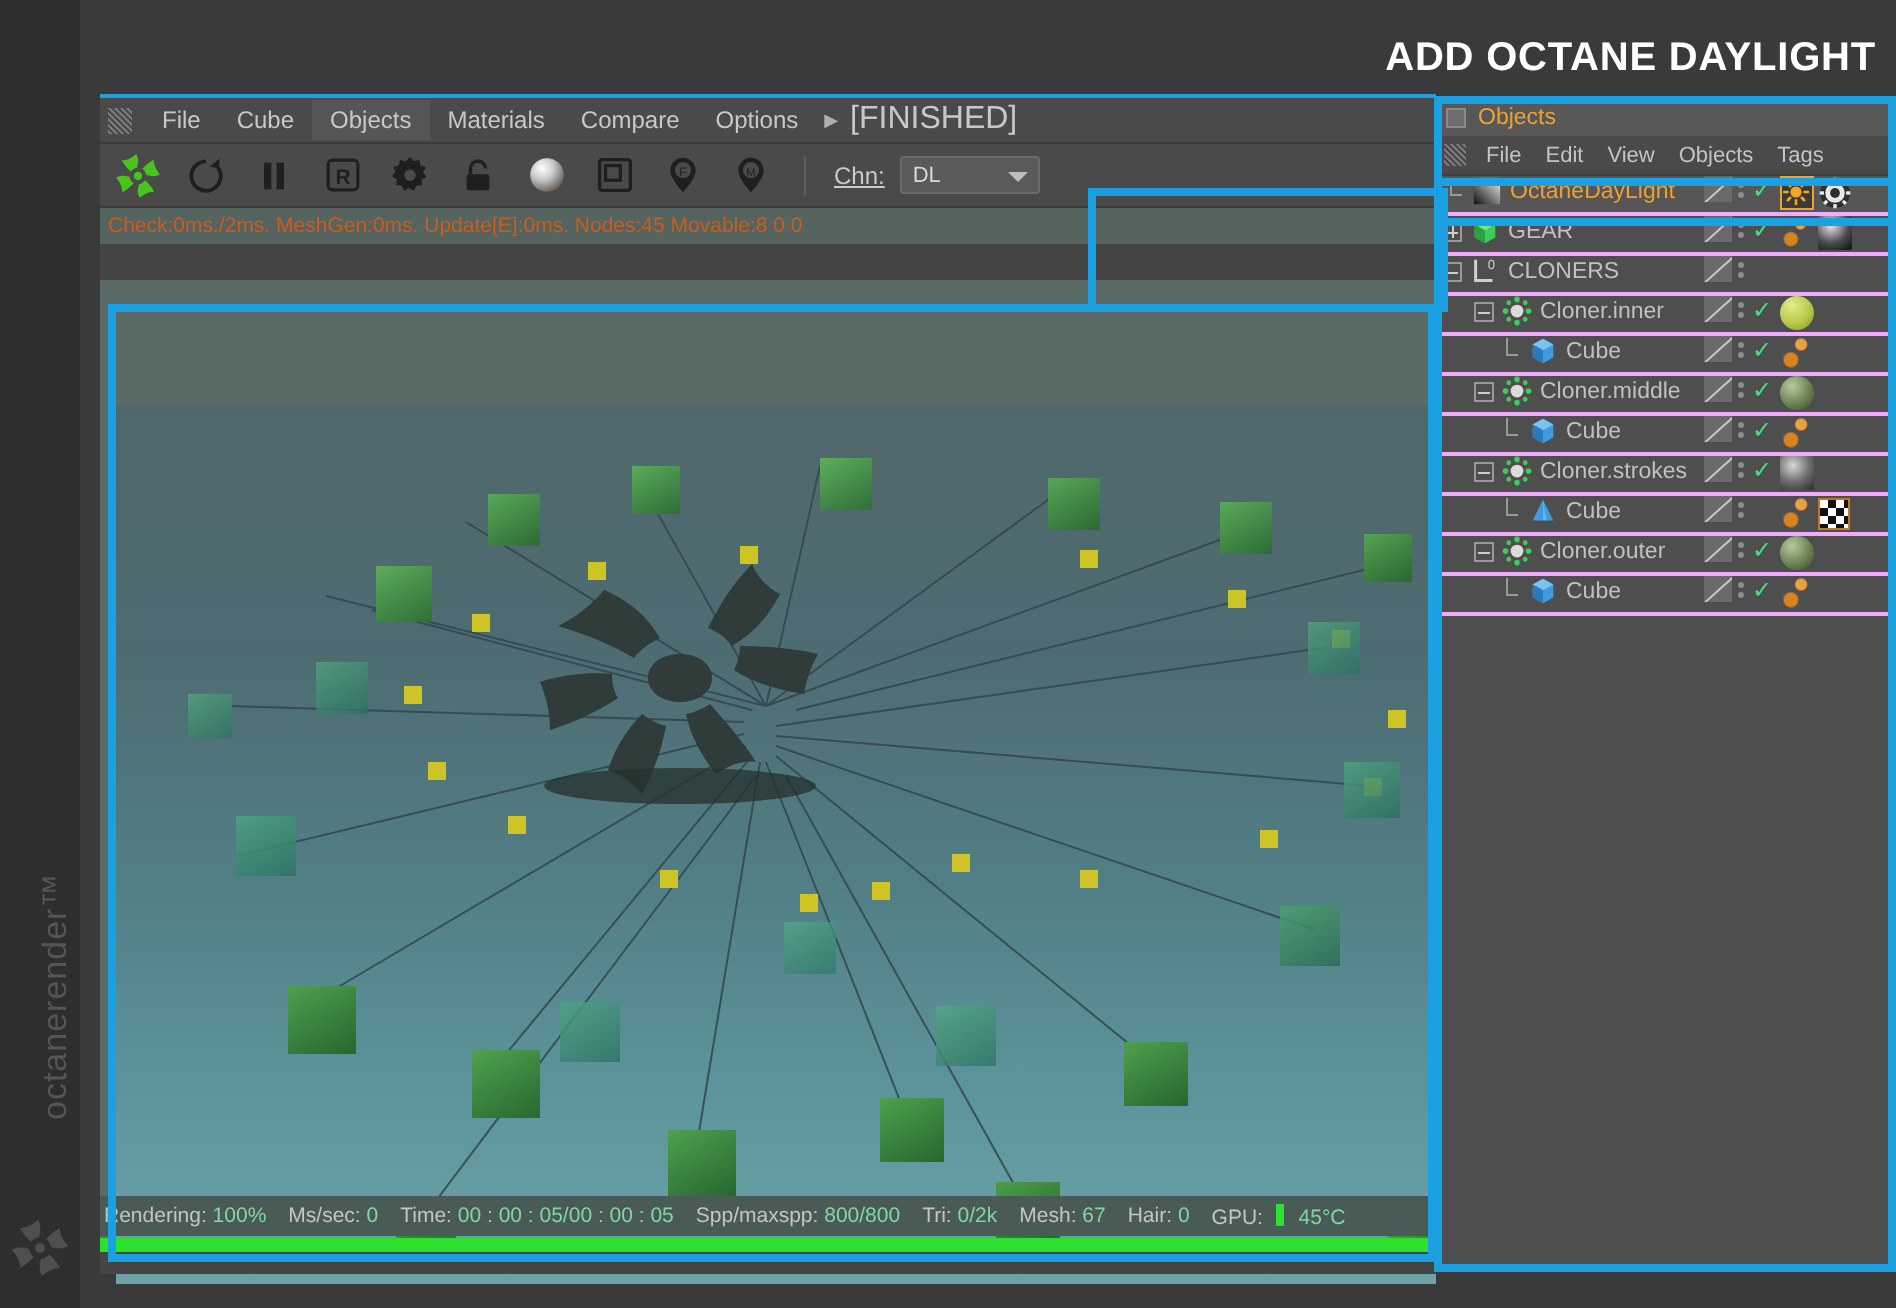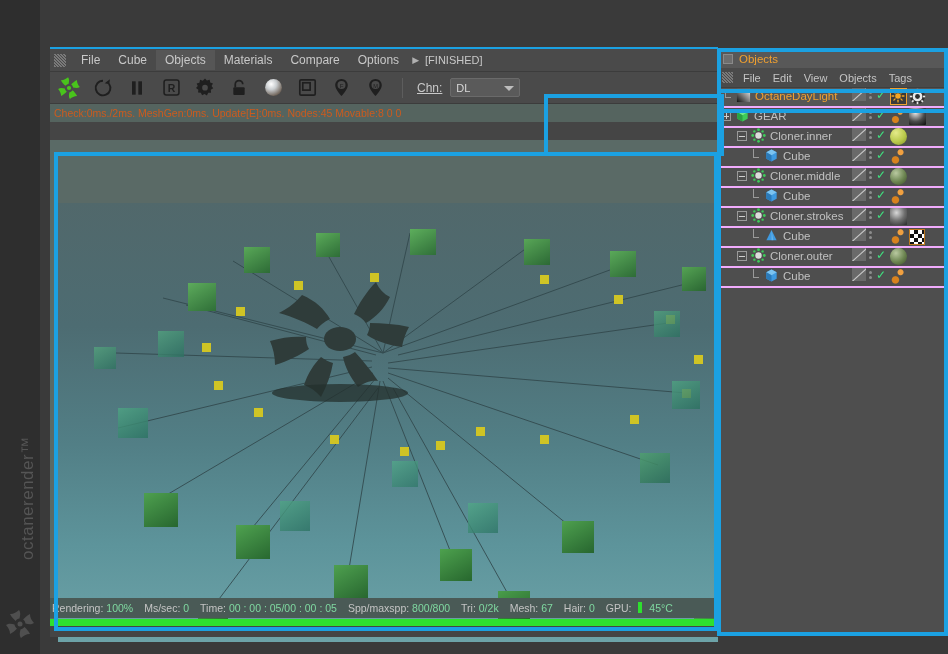--- a/index.html
+++ b/index.html
@@ -49,21 +49,21 @@
     width: 12px; height: 13px; margin-right: 6px;
     background-image:
       linear-gradient(45deg,#8a8a8a 25%,transparent 25%,transparent 50%,#8a8a8a 50%,#8a8a8a 75%,transparent 75%);
     background-size: 3px 3px; opacity: .75;
   }
   .menubar .mi {
     color: #c8c8c8; font-size: 12px; padding: 3px 9px; cursor: default;
   }
   .menubar .mi.active { background: #565656; }
   .menubar .arrow { color: #b0b0b0; font-size: 9px; padding: 0 4px; }
-  .menubar .finished { color: #c8c8c8; font-size: 11px; padding-left: 2px; }
+  .menubar .finished { color: #c8c8c8; font-size: 16px; padding-left: 2px; }
 
   .toolbar {
     height: 32px; background: #4a4a4a; display: flex; align-items: center;
     padding-left: 6px; gap: 8px; border-bottom: 1px solid #3c3c3c;
   }
   .tb { width: 26px; height: 26px; display: flex; align-items: center; justify-content: center; }
   .tb svg { display: block; }
   .tb-sep { width: 1px; height: 20px; background: #5d5d5d; margin: 0 6px; }
   .chn-label { color: #c9c9c9; font-size: 12px; text-decoration: underline; }
   .chn-select {
@@ -226,20 +226,21 @@
       <g fill="#6a6a6a">
         <path d="M16 13.5a2.5 2.5 0 100 5 2.5 2.5 0 000-5z"></path>
         <path d="M15 2c2 3 1 6 .5 8.5-1.8.3-3 1.2-3.9 2.4C9.8 11.4 7.5 9 6 6c3.5.2 6.5-1.8 9-4z"></path>
         <path d="M30 15c-3 2-6 1-8.5.5-.3-1.8-1.2-3-2.4-3.9C20.6 9.8 23 7.5 26 6c-.2 3.5 1.8 6.5 4 9z"></path>
         <path d="M17 30c-2-3-1-6-.5-8.5 1.8-.3 3-1.2 3.9-2.4 1.8 1.5 4.1 3.9 5.6 6.9-3.5-.2-6.5 1.8-9 4z"></path>
         <path d="M2 17c3-2 6-1 8.5-.5.3 1.8 1.2 3 2.4 3.9C11.4 22.2 9 24.5 6 26c.2-3.5-1.8-6.5-4-9z"></path>
       </g>
     </svg>
   </div>
 
+  <div class="headline">ADD OCTANE DAYLIGHT</div>
 
   <div class="octane-win">
 
     <div class="menubar">
       <div class="hatch"></div>
       <div class="mi">File</div>
       <div class="mi">Cube</div>
       <div class="mi active">Objects</div>
       <div class="mi">Materials</div>
       <div class="mi">Compare</div>
@@ -551,20 +552,38 @@
               <i></i>
             </span>
           <span class="chk">✓</span>
         </div>
         <div class="matcell">
           <span class="mat" style="background:radial-gradient(circle at 60% 25%,#f0a040 2px,transparent 3px),radial-gradient(circle at 32% 68%,#d8821e 3px,transparent 4px),#4e4e4e;"></span>
           <span class="mat" style="background:radial-gradient(circle at 38% 28%,#e8e8e8,#4a4a4a 55%,#0d0d0d 100%);"></span>
         </div>
       </div>
 
+      <div class="om-row">
+        <div class="name-cell">
+          <span class="plusbox"></span>
+          <svg class="om-icon" viewBox="0 0 16 16">
+            <path d="M3 2v11h9" fill="none" stroke="#cfcfcf" stroke-width="1.6"></path>
+            <text x="9.5" y="7" font-size="7" fill="#cfcfcf" font-family="Liberation Sans">0</text>
+          </svg>
+          <span class="label">CLONERS</span>
+        </div>
+        <div class="tagcell">
+          <span class="tag-diag"></span>
+          <span class="dots">
+              <i></i>
+              <i></i>
+            </span>
+        </div>
+        <div class="matcell"></div>
+      </div>
 
       <div class="om-row">
         <div class="name-cell">
           <span style="width:12px;flex:none;"></span>
           <span class="plusbox"></span>
           <svg class="om-icon" viewBox="0 0 16 16">
             <circle cx="8" cy="8" r="3.4" fill="#dcdcdc"></circle>
             <g fill="#3ecb5a">
               <circle cx="8" cy="1.8" r="1.5"></circle>
                 <circle cx="8" cy="14.2" r="1.5"></circle>

